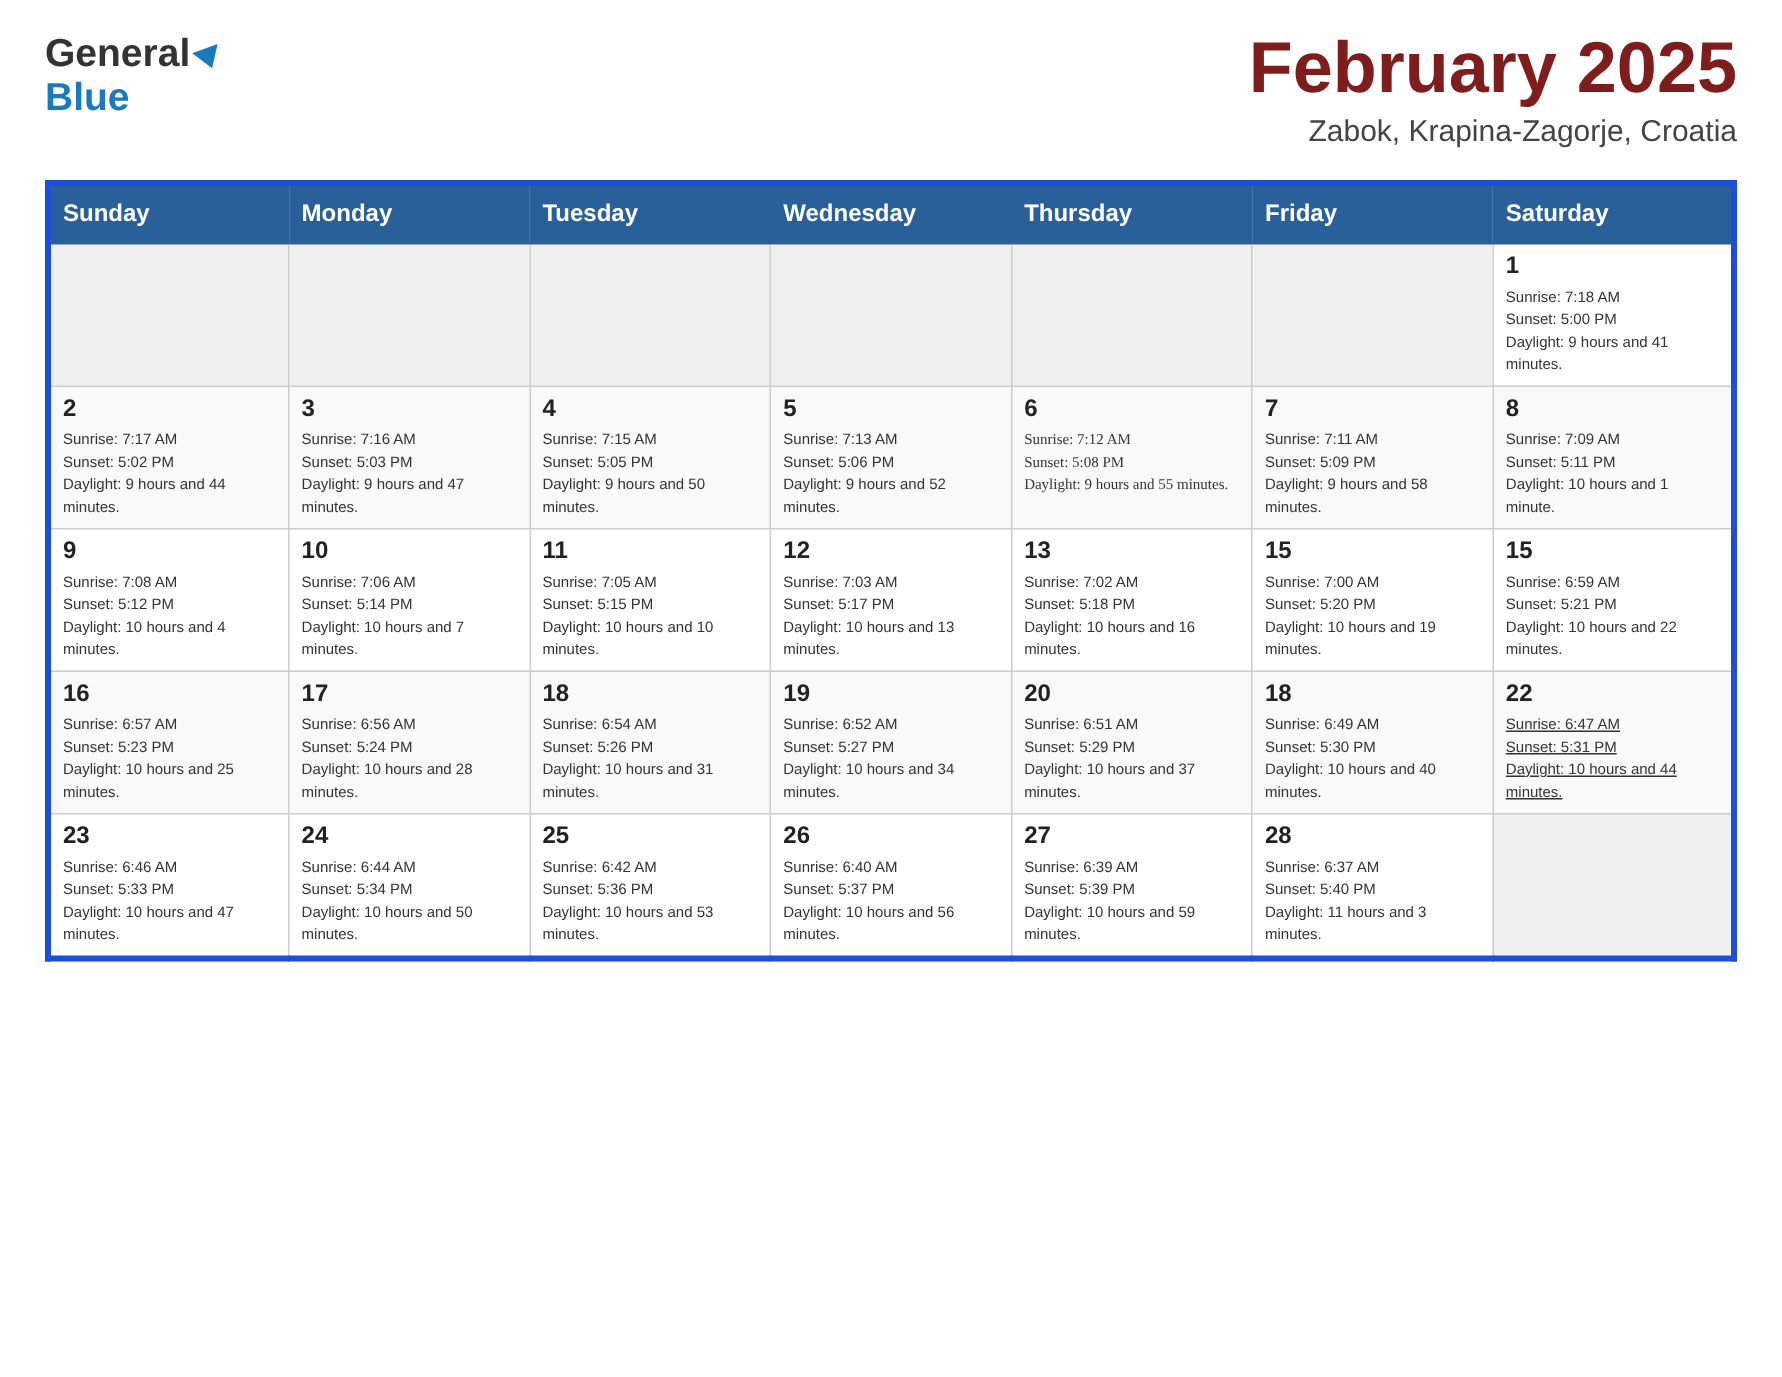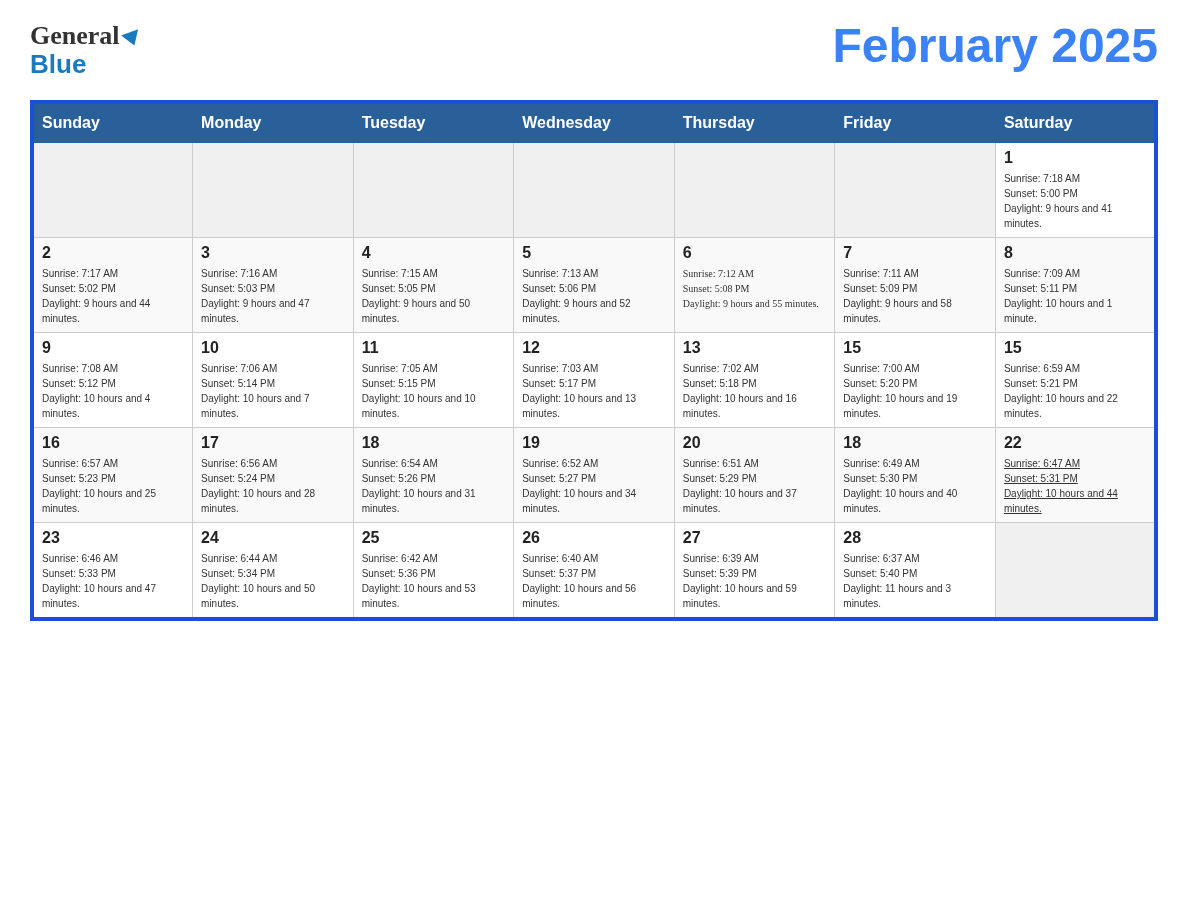--- a/index.html
+++ b/index.html
@@ -19,21 +19,21 @@
       display: flex;
       flex-direction: column;
       align-items: flex-start;
     }
     .title-area {
       text-align: right;
     }
     .month-title {
       font-size: 48px;
       font-weight: bold;
-      color: #3b82f6;
+      color: #7f1d1d;
       line-height: 1.1;
     }
     .location {
       font-size: 20px;
       color: #444;
       margin-top: 4px;
     }
     .calendar {
       width: 100%;
       border-collapse: collapse;
@@ -76,28 +76,29 @@
     }
     .empty-cell {
       background-color: #f0f0f0 !important;
     }
   </style>
 </head>
 <body>
 
 <div class="header">
   <div class="logo">
-    <div style="display:flex; align-items:center; line-height:1.2;font-family:Liberation Serif, serif;">
+    <div style="display:flex; align-items:center; line-height:1.2;">
       <span style="font-size:26px; font-weight:bold; color:#333;">General</span>
       <span style="display:inline-block; width:0; height:0; border-left:9px solid transparent; border-right:9px solid transparent; border-top:14px solid #1a7abf; margin-left:3px; transform: rotate(-20deg); position:relative; top:3px;"></span>
     </div>
     <div style="font-size:26px; font-weight:bold; color:#1a7abf; margin-top:-2px;">Blue</div>
   </div>
   <div class="title-area">
     <div class="month-title">February 2025</div>
+    <div class="location">Zabok, Krapina-Zagorje, Croatia</div>
   </div>
 </div>
 
 <table class="calendar">
   <thead>
     <tr>
       <th>Sunday</th>
       <th>Monday</th>
       <th>Tuesday</th>
       <th>Wednesday</th>

